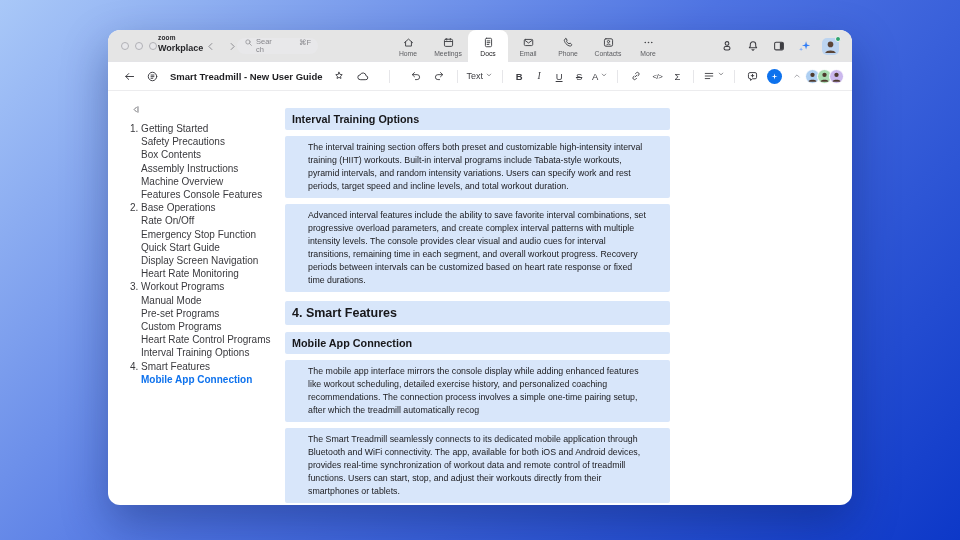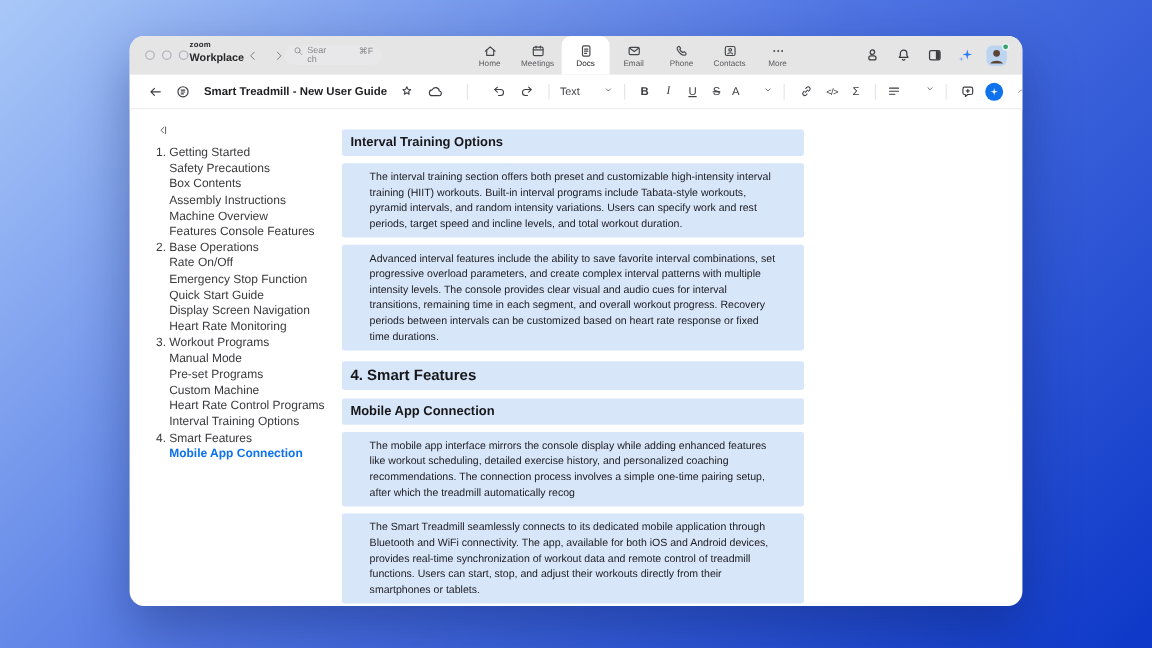--- a/index.html
+++ b/index.html
@@ -38,21 +38,21 @@
   .avatar svg { position:absolute; inset:0; }
   .status-dot { position:absolute; right:-2px; top:-2px; width:6px; height:6px; border-radius:50%; background:#30a46c; border:1.2px solid #f4f4f6; }
 
   
   .dtoolbar { height:29px; flex:0 0 29px; background:#fff; border-bottom:1px solid #ececee;
     display:flex; align-items:center; padding:0 13px; }
   .dtb-left { display:flex; align-items:center; gap:6px; }
   .ibtn { min-width:17px; height:18px; display:flex; align-items:center; justify-content:center; color:#3d3d42; border-radius:4px; }
   .doc-title { font-size:9.5px; font-weight:700; color:#1e1e21; margin:0 2px 0 3px; white-space:nowrap; }
   .sep { width:1px; height:13px; background:#e6e6e9; margin:0 3px; }
-  .txt-btn { display:flex; align-items:flex-start; gap:20px; font-size:9px; color:#3d3d42; }
+  .txt-btn { display:flex; align-items:flex-start; gap:2px; font-size:9px; color:#3d3d42; }
   .fmt { font-size:9.5px; color:#3d3d42; width:14px; text-align:center; }
   .fmt.b { font-weight:700; } .fmt.i { font-style:italic; font-family:"Liberation Serif",serif; }
   .fmt.u { text-decoration:underline; } .fmt.s { text-decoration:line-through; }
   .code-lbl { font-size:7.8px; letter-spacing:-.5px; }
   .ai-circle { width:15px; height:15px; border-radius:50%; background:var(--accent); display:flex; align-items:center; justify-content:center; }
   .dtb-right { margin-left:auto; display:flex; align-items:center; gap:8px; color:#3f4045; }
   .collabs { display:flex; }
   .collab-av { width:15px; height:15px; border-radius:50%; border:1.5px solid #fff; margin-left:-3px; overflow:hidden; }
   .collab-av:first-child { margin-left:0; }
 
@@ -337,21 +337,21 @@
             <div class="side-item lvl1">Features Console Features</div>
             <div class="side-item lvl0">2. Base Operations</div>
             <div class="side-item lvl1">Rate On/Off</div>
             <div class="side-item lvl1">Emergency Stop Function</div>
             <div class="side-item lvl1">Quick Start Guide</div>
             <div class="side-item lvl1">Display Screen Navigation</div>
             <div class="side-item lvl1">Heart Rate Monitoring</div>
             <div class="side-item lvl0">3. Workout Programs</div>
             <div class="side-item lvl1">Manual Mode</div>
             <div class="side-item lvl1">Pre-set Programs</div>
-            <div class="side-item lvl1">Custom Machine</div>
+            <div class="side-item lvl1">Custom Programs</div>
             <div class="side-item lvl1">Heart Rate Control Programs</div>
             <div class="side-item lvl1">Interval Training Options</div>
             <div class="side-item lvl0">4. Smart Features</div>
             <div class="side-item lvl1 active">Mobile App Connection</div>
           </div>
       </div>
 
       <div class="content">
         <div>
             <div class="b-h3">Interval Training Options</div>

